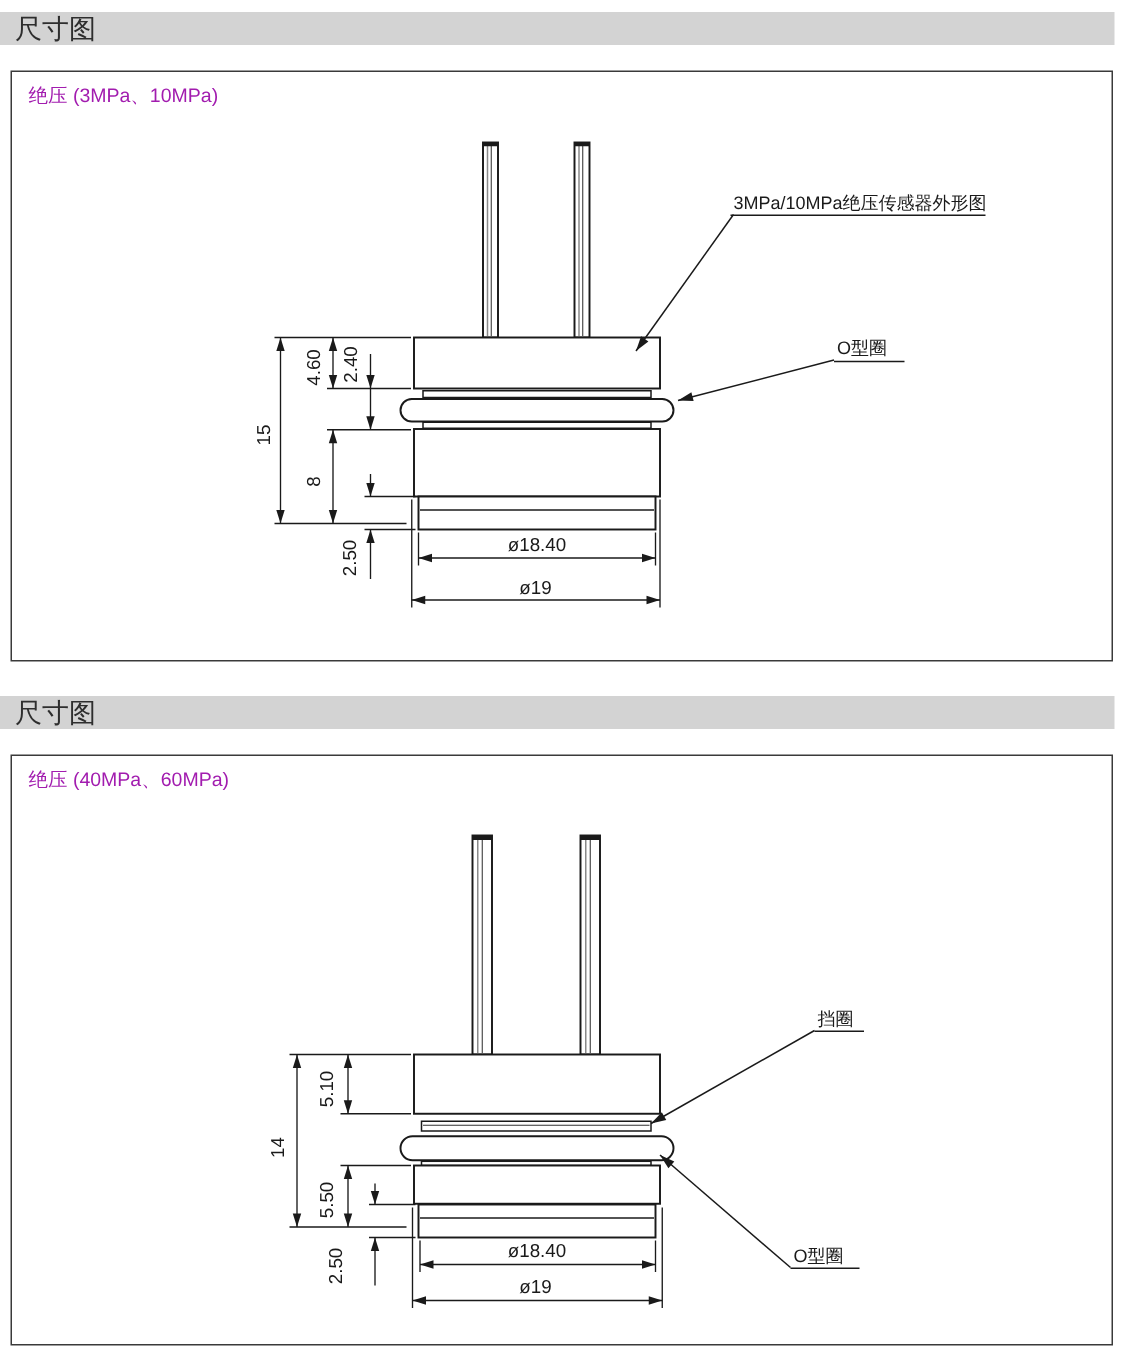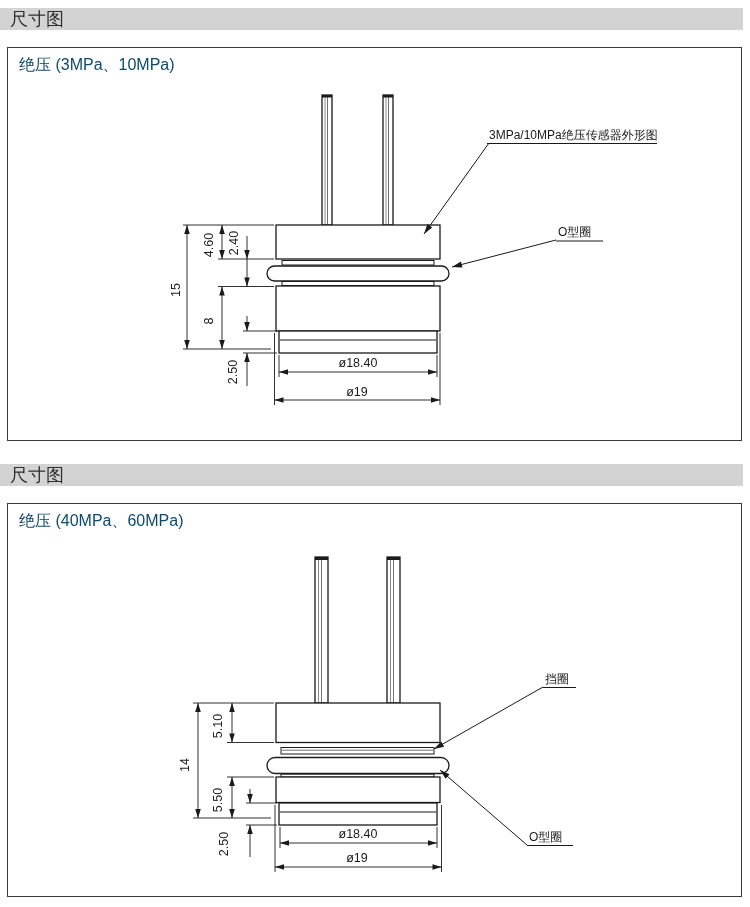--- a/index.html
+++ b/index.html
@@ -2,21 +2,21 @@
 <html><head>
 <meta charset="utf-8">
 <style>
   html,body{margin:0;padding:0;background:#fff;}
   body{font-family:"Liberation Sans",sans-serif;}
   #page{position:relative;width:750px;height:907px;background:#ffffff;overflow:hidden;}
   .bar{position:absolute;left:0;width:743px;height:22px;background:#d3d3d3;color:#2e2e2e;
        font-size:18px;line-height:22px;padding-left:10px;box-sizing:border-box;font-weight:500;}
   .box{position:absolute;left:7px;width:735px;height:394px;border:1.5px solid #3a3a3a;
        background:#fff;box-sizing:border-box;}
-  .box-title{position:absolute;left:11px;top:7px;font-size:16px;color:#0c4a6e;}
+  .box-title{position:absolute;left:11px;top:7px;font-size:13px;color:#a21caf;}
   svg{position:absolute;left:0;top:0;}
   svg text{font-family:"Liberation Sans",sans-serif;font-size:12.5px;fill:#1a1a1a;stroke:none;}
   svg .cjk{font-size:12px;}
   .outline{stroke:#1a1a1a;stroke-width:1.3;fill:#ffffff;}
   .thin{stroke:#1a1a1a;stroke-width:1;fill:#ffffff;}
   .dim{stroke:#1a1a1a;stroke-width:0.9;fill:none;}
   .lead{stroke:#1a1a1a;stroke-width:1;fill:none;}
   .arr{fill:#1a1a1a;stroke:none;}
   .pin-in1{stroke:#8a8a8a;stroke-width:1;}
   .pin-in2{stroke:#333;stroke-width:0.7;}

